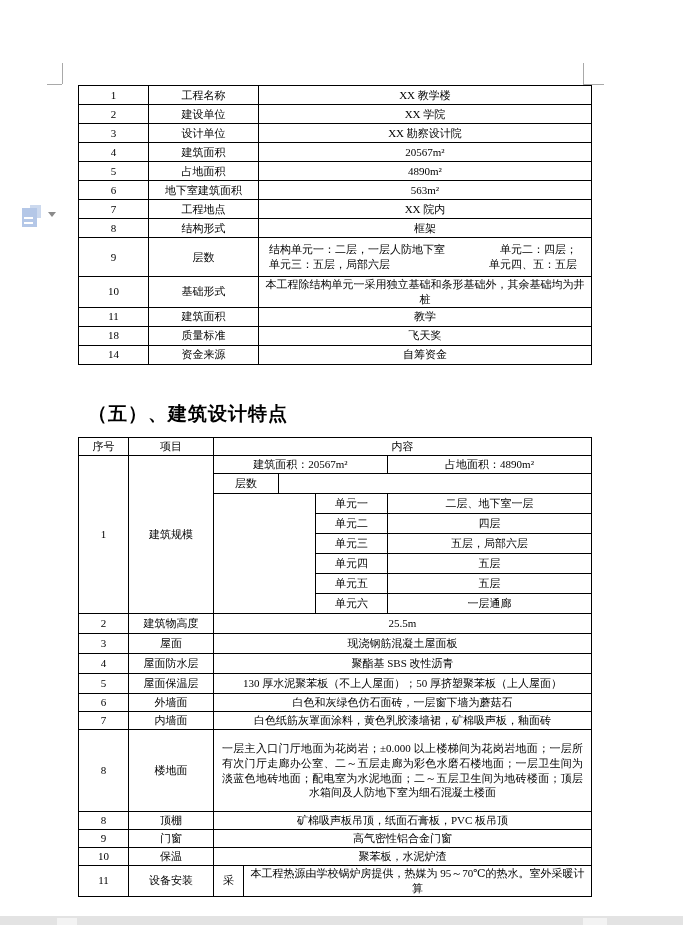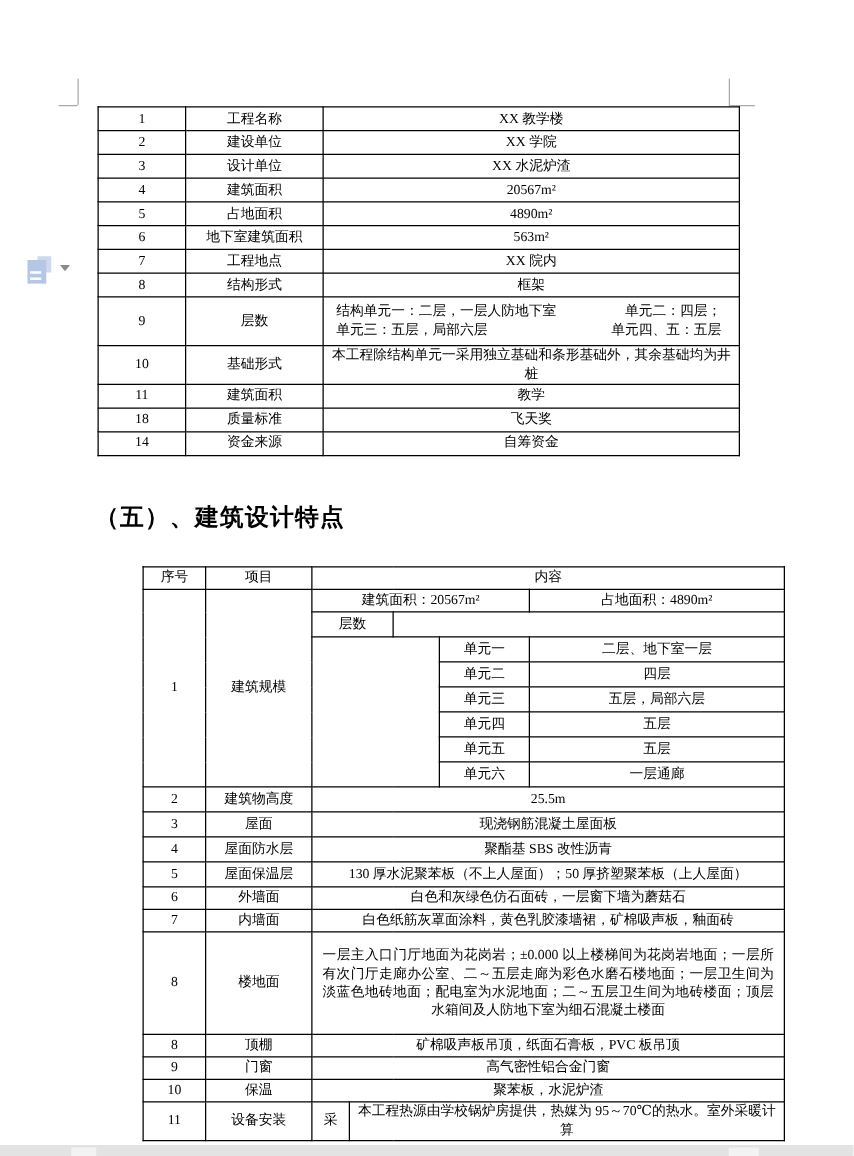--- a/index.html
+++ b/index.html
@@ -28,23 +28,23 @@
   td { border:1px solid #000; font-size:11px; line-height:1.35; text-align:center;
        vertical-align:middle; overflow:hidden; padding:0 2px; }
   #table1 { position:absolute; left:78px; top:85px; width:513px; }
   #table1 td { height:19px; }
   #table1 tr.tall td { height:39px; }
   .col-num { width:70px; }
   .col-label { width:110px; }
   .col-value { width:333px; }
   .split-cell { padding:1px 0; }
   .split-line { display:flex; justify-content:space-between; padding:0 14px 0 10px; }
-  #heading { position:absolute; left:76px; top:401px; font-size:19px; font-weight:bold;
+  #heading { position:absolute; left:88px; top:401px; font-size:19px; font-weight:bold;
     font-family:Liberation Mono, monospace; letter-spacing:1px; }
-  #table2 { position:absolute; left:78px; top:453px; width:513px;margin-left:36px; }
+  #table2 { position:absolute; left:78px; top:437px; width:513px; }
   #table2 td { height:19px; }
   #table2 tr.h18 td { height:18px; }
   #table2 tr.h20 td { height:20px; }
   .floor-row td { height:82px !important; }
   .floor-text { text-align:justify; text-align-last:center; padding:2px 8px; }
   .just { padding:0 3px; }
   
   #bottom-band { position:absolute; left:0; top:916px; width:683px; height:9px; background:#e3e3e3; }
   .band-notch { position:absolute; top:2px; height:7px; background:#f3f3f3; }
   #notch-l { left:57px; width:20px; }
@@ -83,21 +83,21 @@
           <td>XX 教学楼</td>
         </tr>
     <tr>
           <td>2</td>
           <td>建设单位</td>
           <td>XX 学院</td>
         </tr>
     <tr>
           <td>3</td>
           <td>设计单位</td>
-          <td>XX 水泥炉渣</td>
+          <td>XX 勘察设计院</td>
         </tr>
     <tr>
           <td>4</td>
           <td>建筑面积</td>
           <td>20567m²</td>
         </tr>
     <tr>
           <td>5</td>
           <td>占地面积</td>
           <td>4890m²</td>

